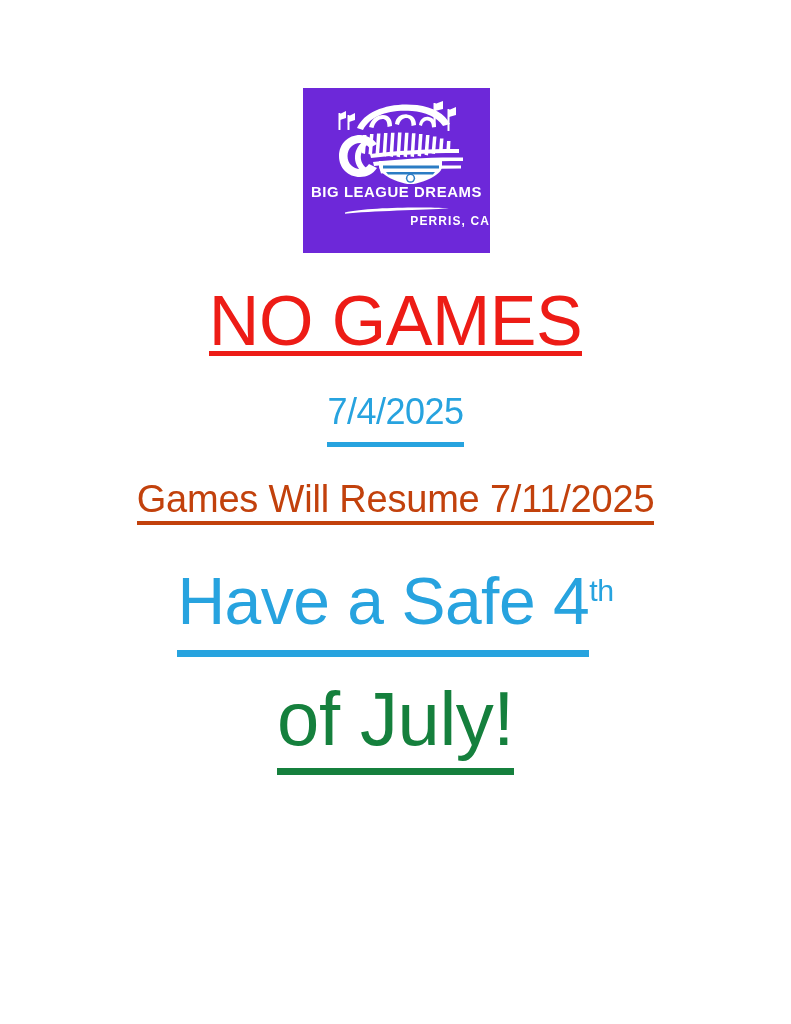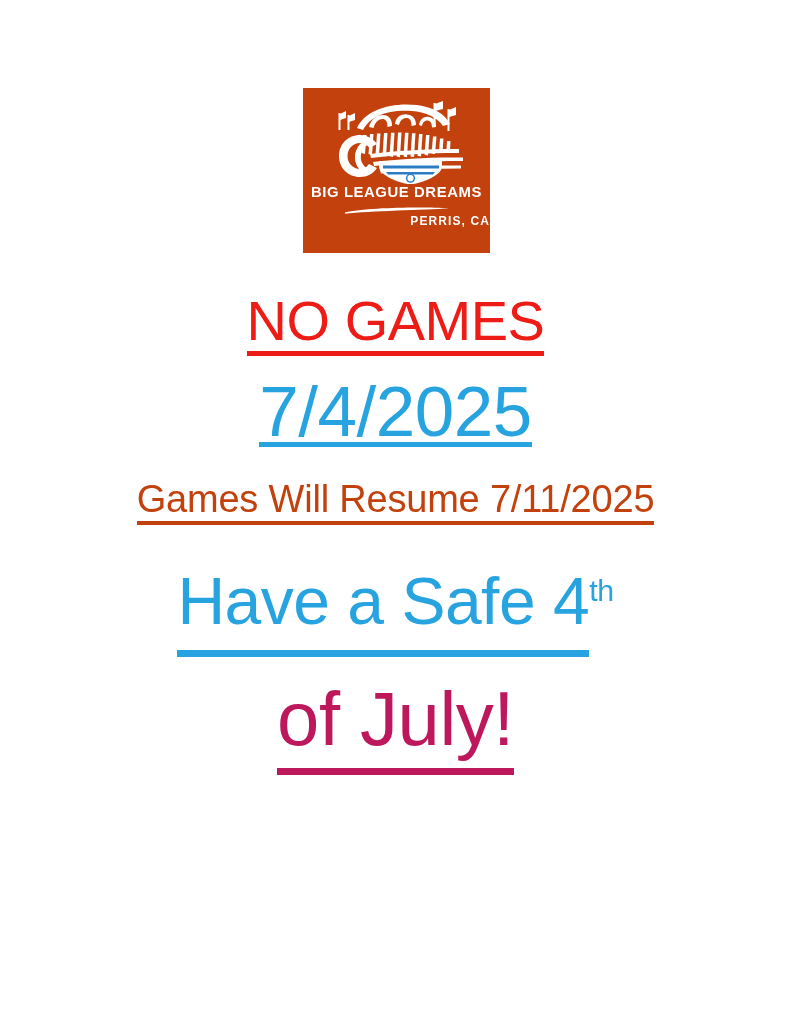--- a/index.html
+++ b/index.html
@@ -26,21 +26,21 @@
   .logo-wrap {
     position: absolute;
     left: 303px;
     top: 88px;
     width: 187px;
     height: 165px;
   }
   .logo-tile {
     width: 100%;
     height: 100%;
-    background: #c2410c;
+    background: #6d28d9;
     position: relative;
     overflow: hidden;
   }
   .logo-mark {
     position: absolute;
     left: 50%;
     top: 6px;
     transform: translateX(-50%);
     width: 168px;
     height: 90px;
@@ -101,30 +101,30 @@
     left: 0;
     right: 0;
     bottom: var(--ulb, -0.07em);
     height: var(--ulh, 4px);
     background: currentColor;
   }
 
   .l-nogames {
     top: 292px;
     color: #ED1C16;
-    font-size: 56px;
+    font-size: 70px;
     line-height: 58px;
     letter-spacing: -0.5px;
   }
   .l-nogames .ul { --ulh: 5px; --ulb: -6px; }
 
   .l-date {
     top: 383px;
     color: #27A3DF;
-    font-size: 71px;
+    font-size: 36px;
     line-height: 58px;
     letter-spacing: -0.5px;
   }
   .l-date .ul { --ulh: 5px; --ulb: -6px; }
 
   .l-resume {
     top: 478px;
     color: #c2410c;
     font-size: 38px;
     line-height: 42px;
@@ -141,21 +141,21 @@
   }
   .l-safe .ul { --ulh: 7px; --ulb: -13px; }
   .sup {
     font-size: 0.46em;
     vertical-align: super;
     line-height: 0;
   }
 
   .l-july {
     top: 676px;
-    color: #be185d;
+    color: #15803d;
     font-size: 76px;
     line-height: 86px;
     letter-spacing: -0.5px;
   }
   .l-july .ul { --ulh: 7px; --ulb: -13px; }
 </style>
 </head>
 <body>
 
 <div class="flyer">

